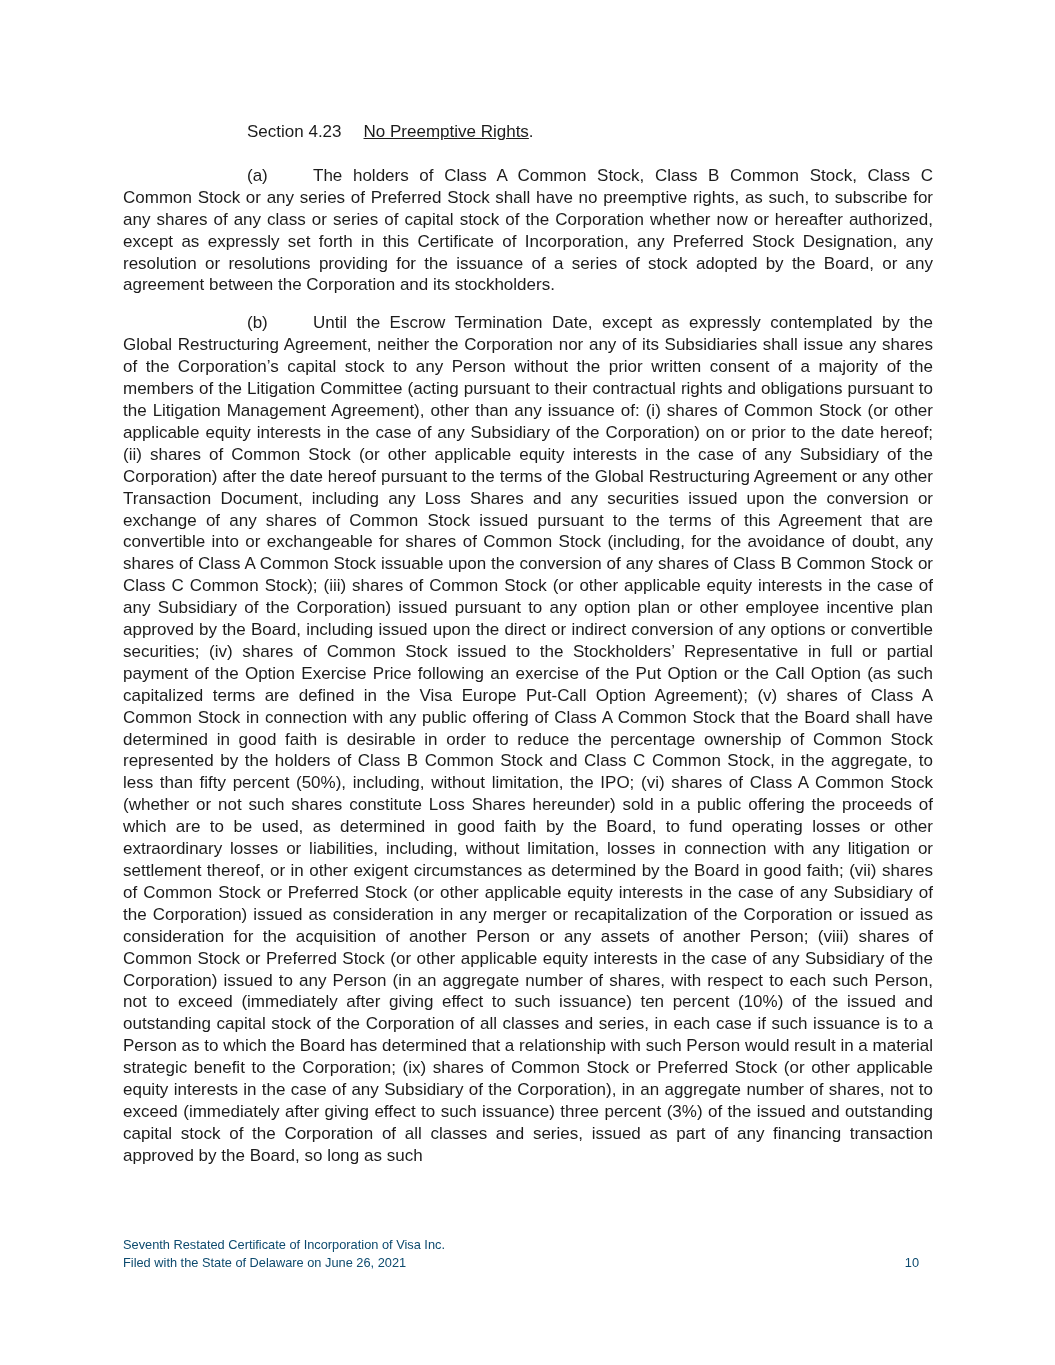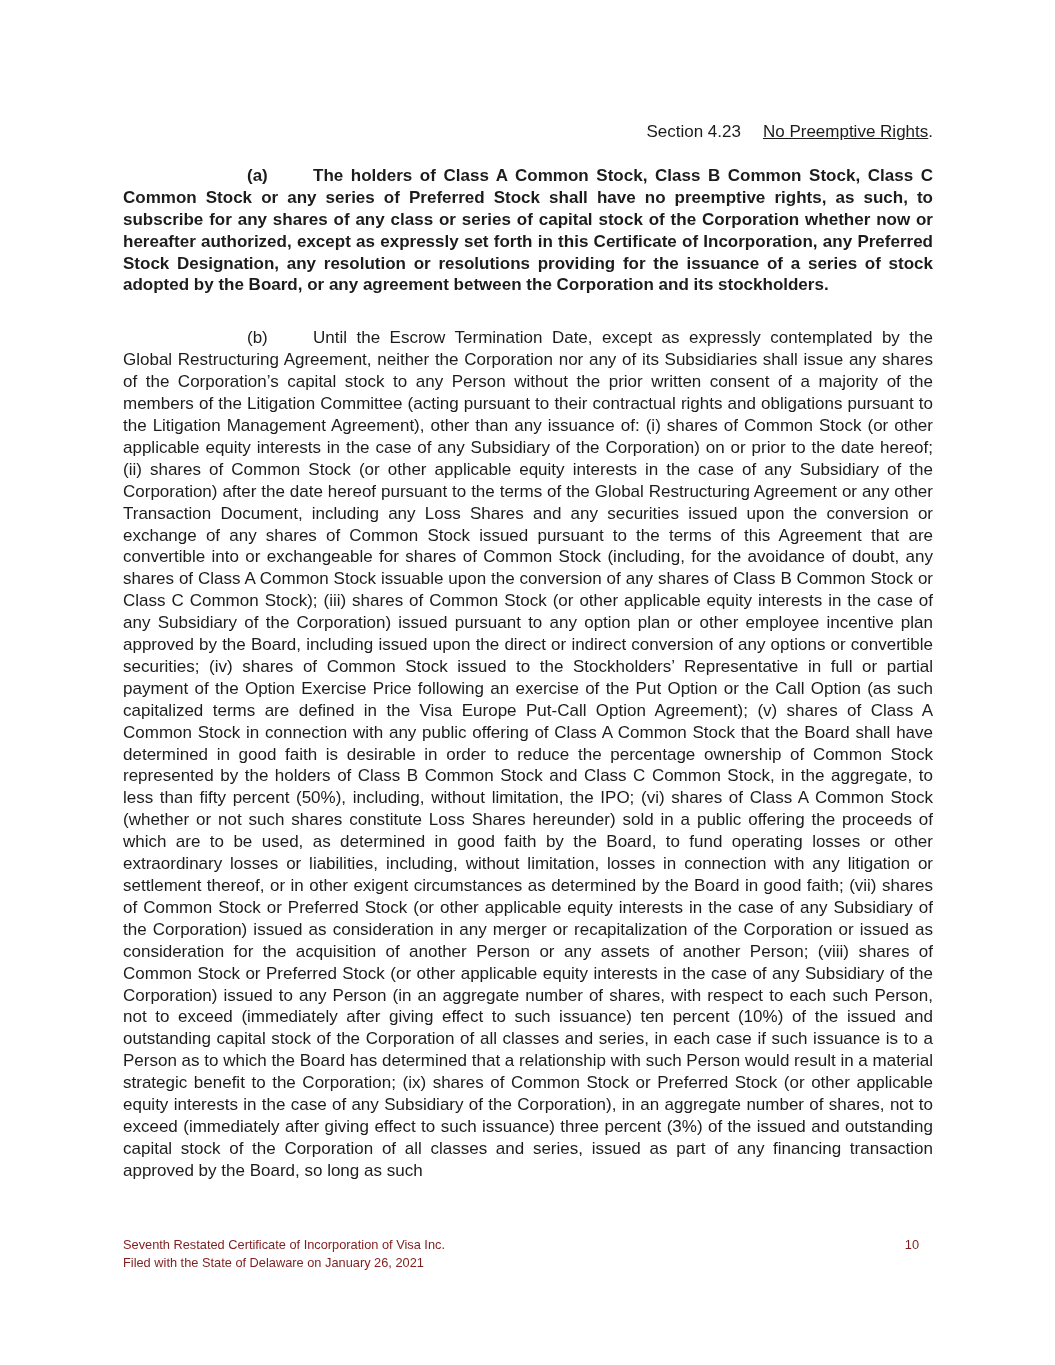--- a/index.html
+++ b/index.html
@@ -26,53 +26,51 @@
     left: 123px;
     top: 121px;
     width: 810px;
     font-size: 17px;
     line-height: 21.9px;
   }
   .heading {
     margin: 0 0 22px 0;
     text-indent: 124px;
     white-space: nowrap;
-    text-align: right;
   }
   .heading .underline {
     text-decoration: underline;
   }
   .tab-heading {
     display: inline-block;
     width: 22px;
     text-indent: 0;
   }
   .para {
     margin: 0;
     text-align: justify;
     text-indent: 124px;
   }
   .para-a {
-    margin-bottom: 31px;
-    font-weight: bold;
+    margin-bottom: 16px;
   }
   .para .label {
     display: inline-block;
     width: 66px;
     text-indent: 0;
   }
   .footer {
     position: absolute;
     left: 123px;
     top: 1236px;
     width: 796px;
     display: flex;
     justify-content: space-between;
-    align-items: flex-start;
-    color: #7f1d1d;
+    align-items: flex-end;
+    color: #0c4a6e;
     font-size: 12.8px;
     line-height: 17.5px;
     gap: 12px;
   }
   .footer-left div {
     white-space: nowrap;
   }
   .footer-page {
     text-align: right;
   }
@@ -88,18 +86,18 @@
 
     <p class="para para-a"><span class="label">(a)</span><span>The holders of Class A Common Stock, Class B Common Stock, Class C Common Stock or any series of Preferred Stock shall have no preemptive rights, as such, to subscribe for any shares of any class or series of capital stock of the Corporation whether now or hereafter authorized, except as expressly set forth in this Certificate of Incorporation, any Preferred Stock Designation, any resolution or resolutions providing for the issuance of a series of stock adopted by the Board, or any agreement between the Corporation and its stockholders.</span></p>
 
     <p class="para para-b"><span class="label">(b)</span><span>Until the Escrow Termination Date, except as expressly contemplated by the Global Restructuring Agreement, neither the Corporation nor any of its Subsidiaries shall issue any shares of the Corporation’s capital stock to any Person without the prior written consent of a majority of the members of the Litigation Committee (acting pursuant to their contractual rights and obligations pursuant to the Litigation Management Agreement), other than any issuance of: (i) shares of Common Stock (or other applicable equity interests in the case of any Subsidiary of the Corporation) on or prior to the date hereof; (ii) shares of Common Stock (or other applicable equity interests in the case of any Subsidiary of the Corporation) after the date hereof pursuant to the terms of the Global Restructuring Agreement or any other Transaction Document, including any Loss Shares and any securities issued upon the conversion or exchange of any shares of Common Stock issued pursuant to the terms of this Agreement that are convertible into or exchangeable for shares of Common Stock (including, for the avoidance of doubt, any shares of Class A Common Stock issuable upon the conversion of any shares of Class B Common Stock or Class C Common Stock); (iii) shares of Common Stock (or other applicable equity interests in the case of any Subsidiary of the Corporation) issued pursuant to any option plan or other employee incentive plan approved by the Board, including issued upon the direct or indirect conversion of any options or convertible securities; (iv) shares of Common Stock issued to the Stockholders’ Representative in full or partial payment of the Option Exercise Price following an exercise of the Put Option or the Call Option (as such capitalized terms are defined in the Visa Europe Put-Call Option Agreement); (v) shares of Class A Common Stock in connection with any public offering of Class A Common Stock that the Board shall have determined in good faith is desirable in order to reduce the percentage ownership of Common Stock represented by the holders of Class B Common Stock and Class C Common Stock, in the aggregate, to less than fifty percent (50%), including, without limitation, the IPO; (vi) shares of Class A Common Stock (whether or not such shares constitute Loss Shares hereunder) sold in a public offering the proceeds of which are to be used, as determined in good faith by the Board, to fund operating losses or other extraordinary losses or liabilities, including, without limitation, losses in connection with any litigation or settlement thereof, or in other exigent circumstances as determined by the Board in good faith; (vii) shares of Common Stock or Preferred Stock (or other applicable equity interests in the case of any Subsidiary of the Corporation) issued as consideration in any merger or recapitalization of the Corporation or issued as consideration for the acquisition of another Person or any assets of another Person; (viii) shares of Common Stock or Preferred Stock (or other applicable equity interests in the case of any Subsidiary of the Corporation) issued to any Person (in an aggregate number of shares, with respect to each such Person, not to exceed (immediately after giving effect to such issuance) ten percent (10%) of the issued and outstanding capital stock of the Corporation of all classes and series, in each case if such issuance is to a Person as to which the Board has determined that a relationship with such Person would result in a material strategic benefit to the Corporation; (ix) shares of Common Stock or Preferred Stock (or other applicable equity interests in the case of any Subsidiary of the Corporation), in an aggregate number of shares, not to exceed (immediately after giving effect to such issuance) three percent (3%) of the issued and outstanding capital stock of the Corporation of all classes and series, issued as part of any financing transaction approved by the Board, so long as such</span></p>
 
   </div>
 
   <div class="footer">
     <div class="footer-left">
       <div>Seventh Restated Certificate of Incorporation of Visa Inc.</div>
-      <div>Filed with the State of Delaware on January 26, 2021</div>
+      <div>Filed with the State of Delaware on June 26, 2021</div>
     </div>
     <div class="footer-page">10</div>
   </div>
 
 </div>
 
 </body></html>

